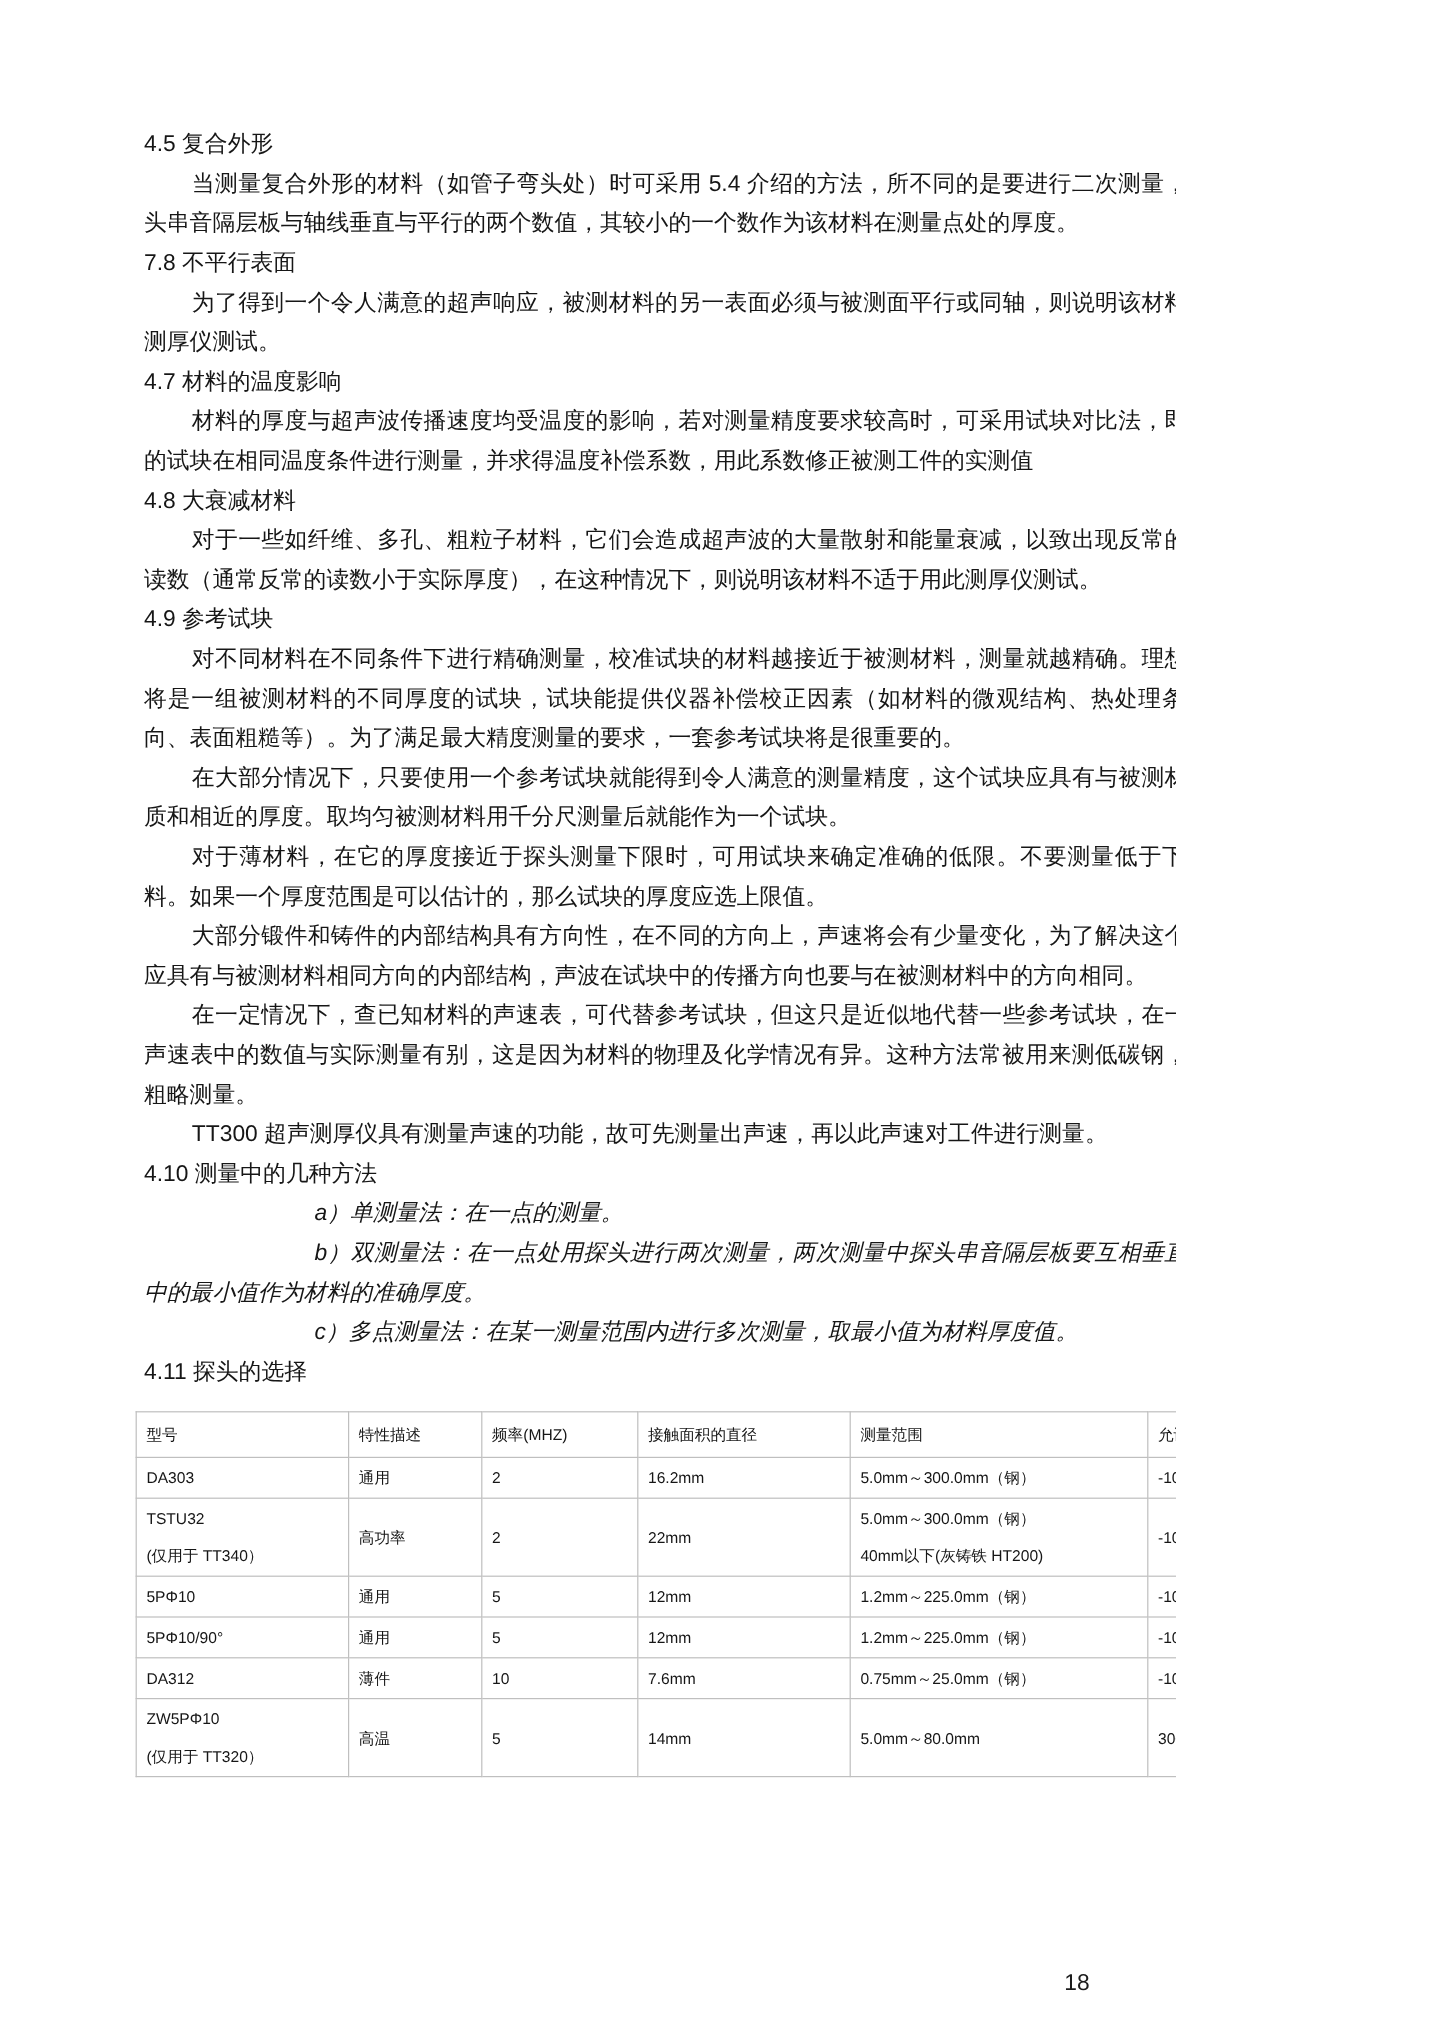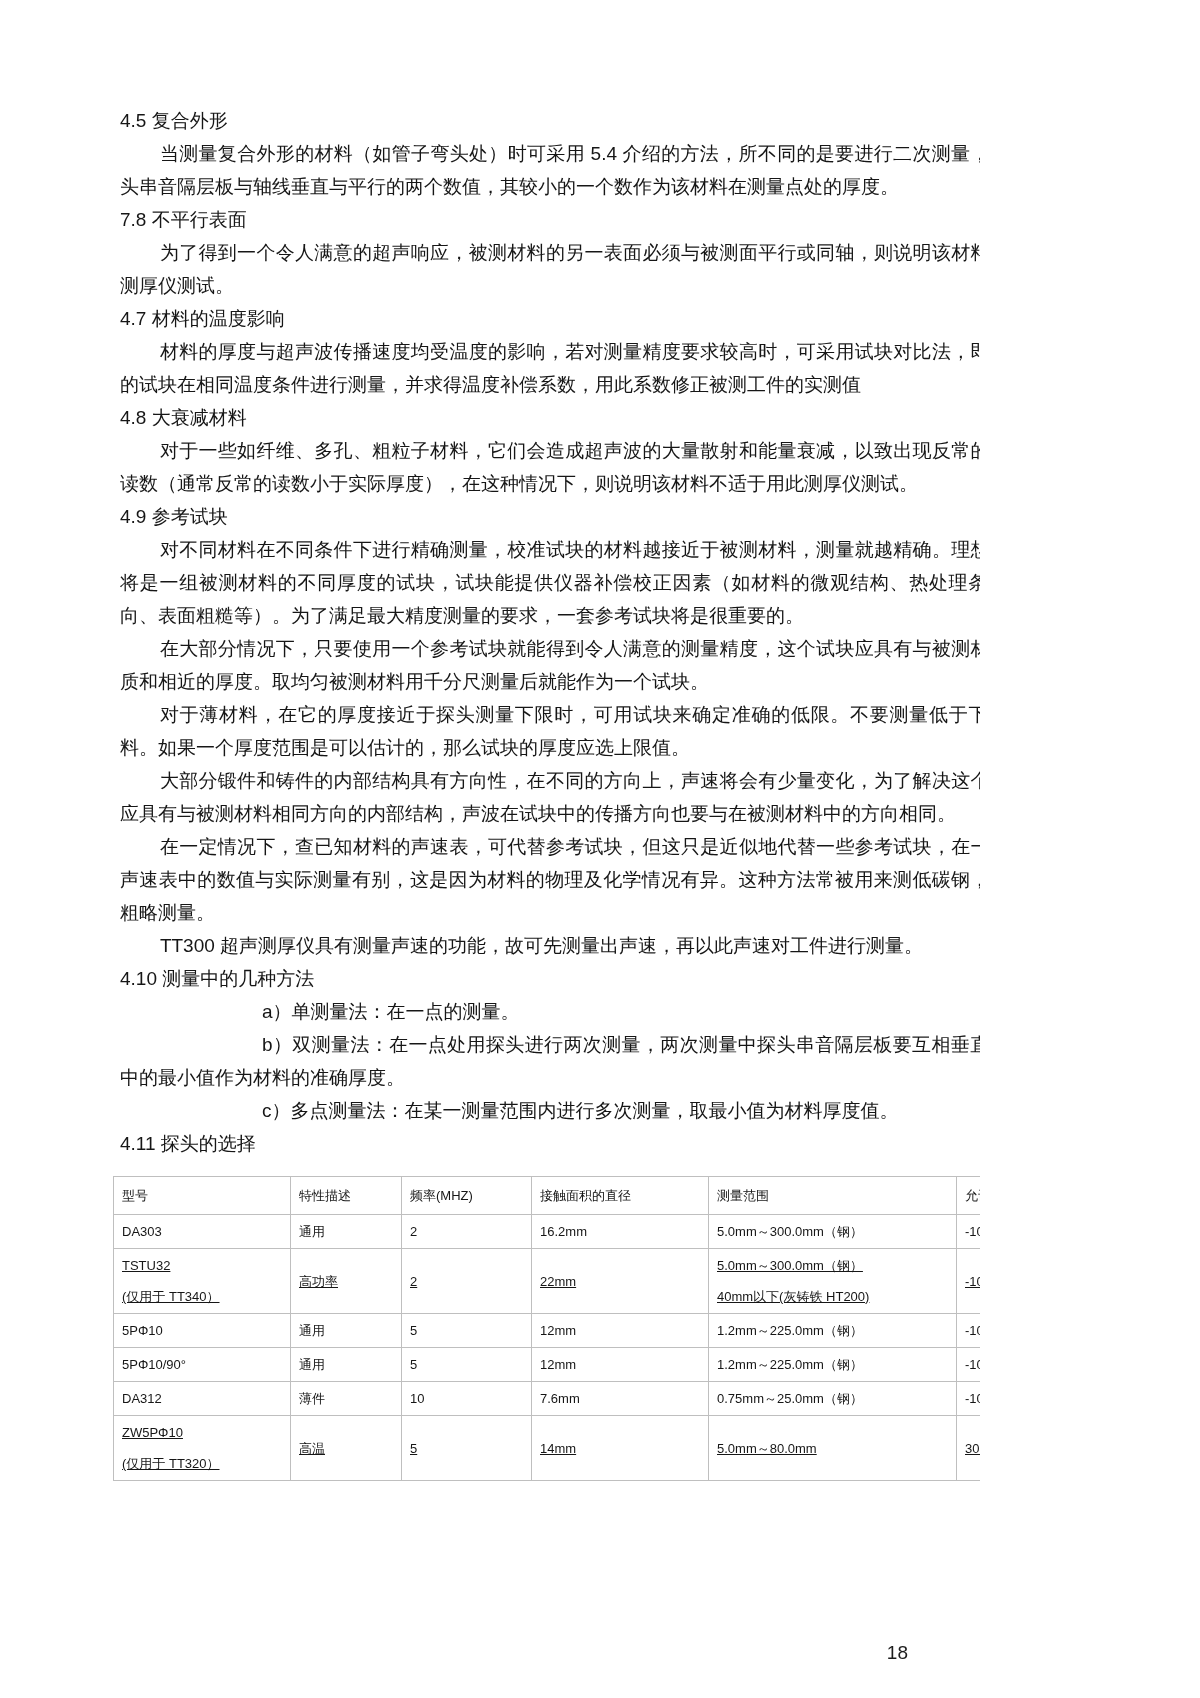--- a/index.html
+++ b/index.html
@@ -13,42 +13,42 @@
   }
   .content {
     position:absolute;
     left:120px; top:104px; width:966px;
     font-size:19px; line-height:33px;
     text-align:justify;
   }
   .content p { margin:0; padding:0; }
   .heading   { text-align:left; }
   .para      { text-indent:2.1em; }
-  .item      { text-indent:142px; }
+  .item      { text-indent:142px;font-style:italic; }
   table.probe {
     border-collapse:collapse;
     table-layout:fixed;
     width:978px;
     margin-left:-7px;
     margin-top:16px;
     font-size:13px; line-height:31px;
     text-align:left;
   }
   table.probe th, table.probe td {
     border:1px solid #bfbfbf;
     font-weight:normal;
     vertical-align:middle;
     padding:1px 8px;
     white-space:pre-line;
     overflow:hidden;
   }
   .c0{width:177px}.c1{width:111px}.c2{width:130px}.c3{width:177px}.c4{width:248px}.c5{width:135px}
   tr.hrow  { height:38px; }
   tr.rsing { height:33px; }
-  tr.rtall { height:65px;text-decoration:underline; }
+  tr.rtall { height:65px; }
   .page-number {
     position:absolute;
     top:1642px; right:72px;
     font-size:19px; line-height:22px;
     color:#1c1c1c;
   }
 </style>
 </head>
 <body>
 

